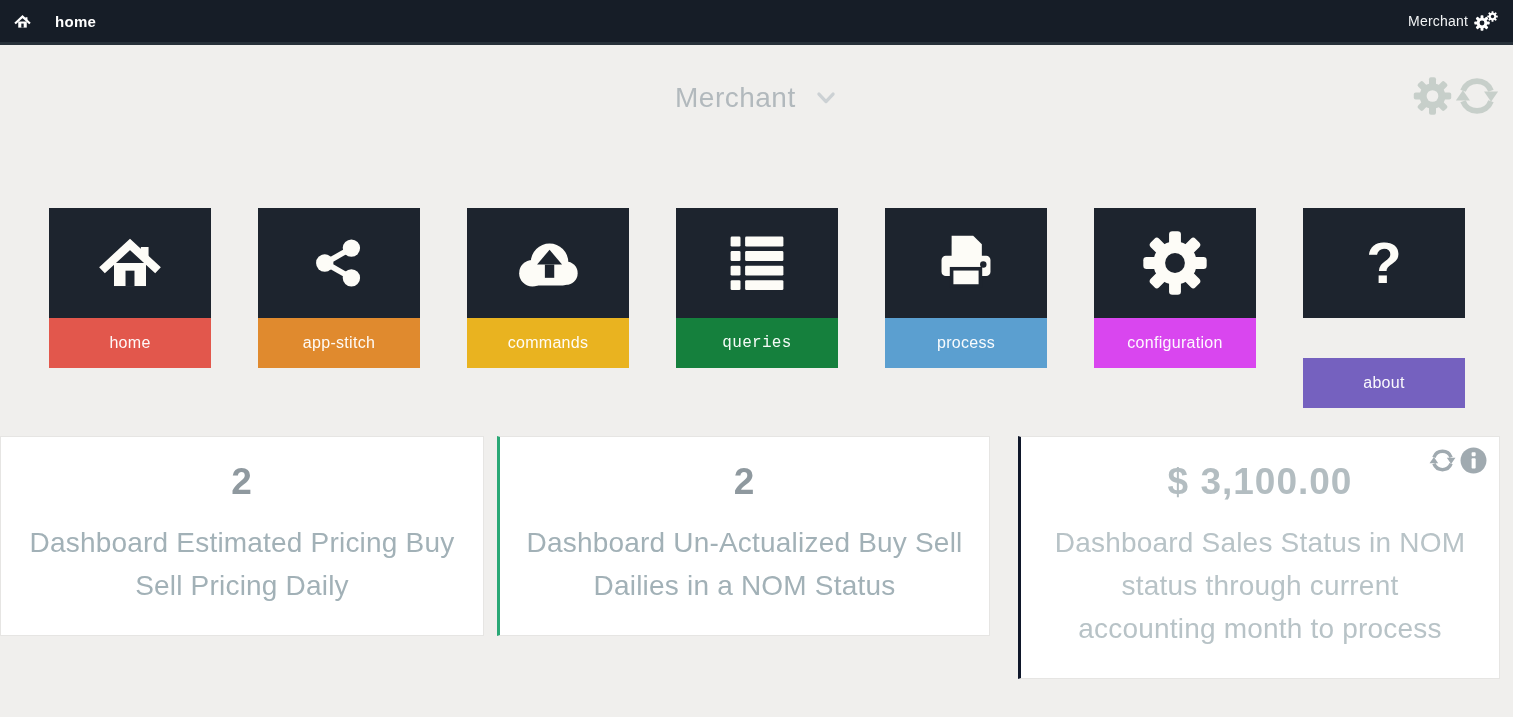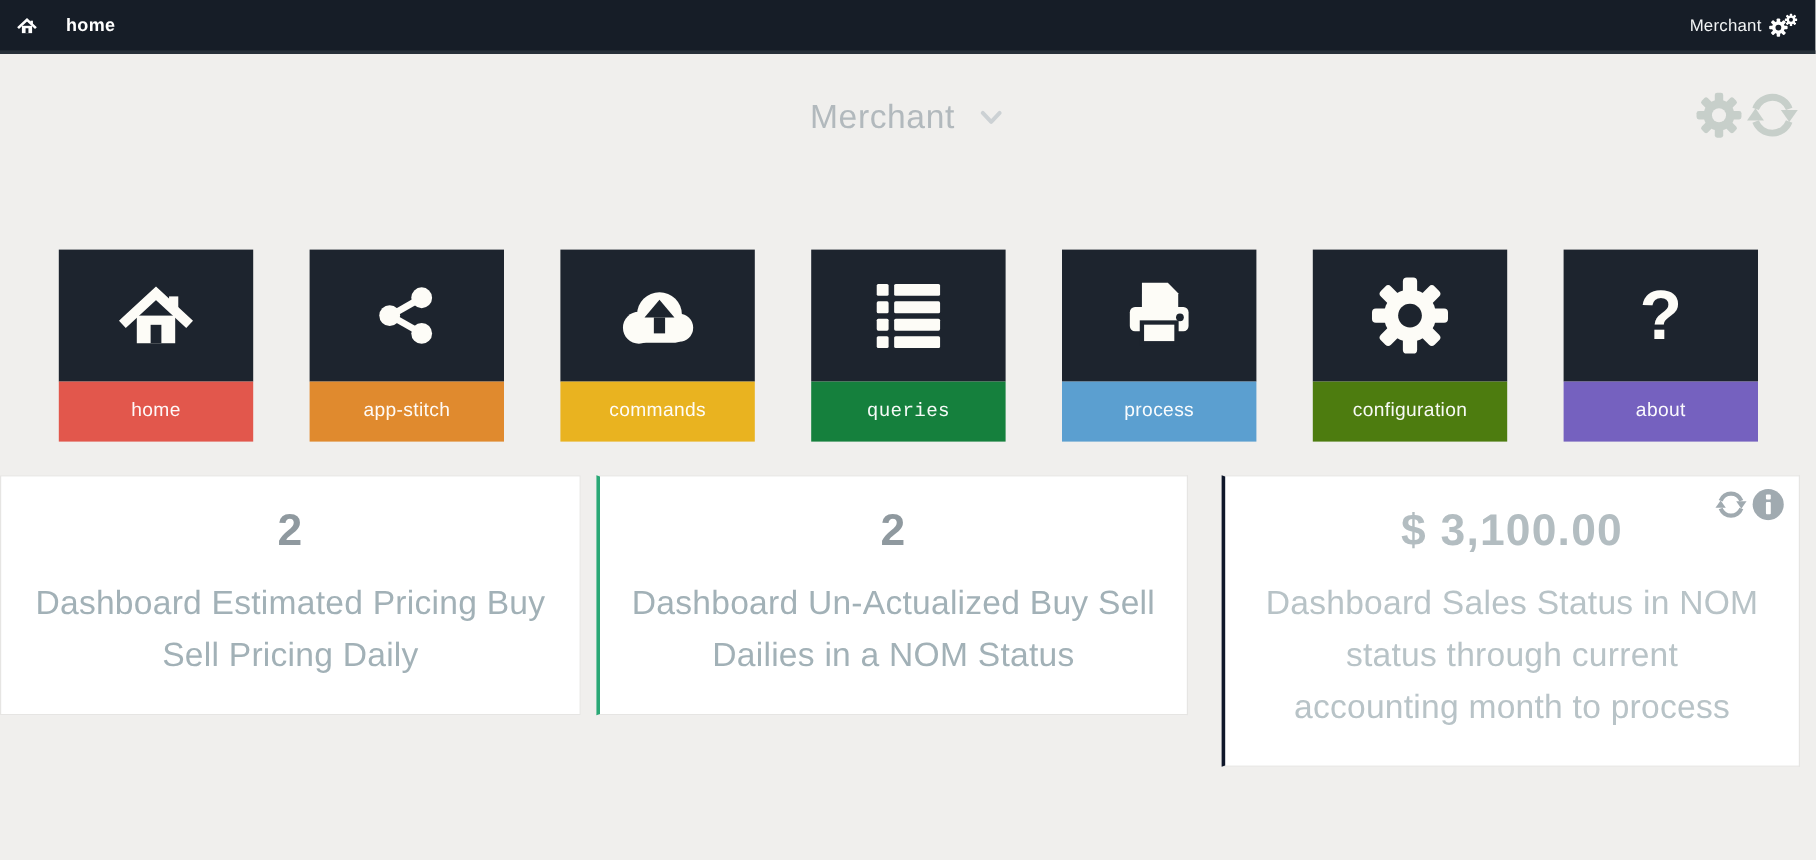--- a/index.html
+++ b/index.html
@@ -50,22 +50,22 @@
   .tile { width: 162px; cursor: pointer; }
   .tile-top { height: 110px; background: #1d242e; display: flex; align-items: center; justify-content: center; }
   .tile-top svg { color: #fdfcf7; --hole: #1d242e; }
   .tile-footer { height: 50px; display: flex; align-items: center; justify-content: center; }
   .tile-footer span { color: rgba(255,255,255,.96); font-size: 16px; letter-spacing: .3px; }
   .tf-home          { background: #e2574c; }
   .tf-app-stitch    { background: #e08a2e; }
   .tf-commands      { background: #e9b320; }
   .tf-queries       { background: #15803d; font-family: Liberation Mono, monospace; }
   .tf-reports       { background: #5b9fd0; }
-  .tf-configuration { background: #4d7c0f; }
-  .tf-about         { background: #7561bf; }
+  .tf-configuration { background: #d946ef; }
+  .tf-about         { background: #7561bf; margin-top: 40px; }
 
   
   .cards { display: flex; align-items: flex-start; margin-top: 28px; }
   .card {
     background: #ffffff;
     border: 1px solid #e6e5e3;
     text-align: center;
     position: relative;
     padding: 24px 16px 28px 16px;
     cursor: pointer;

